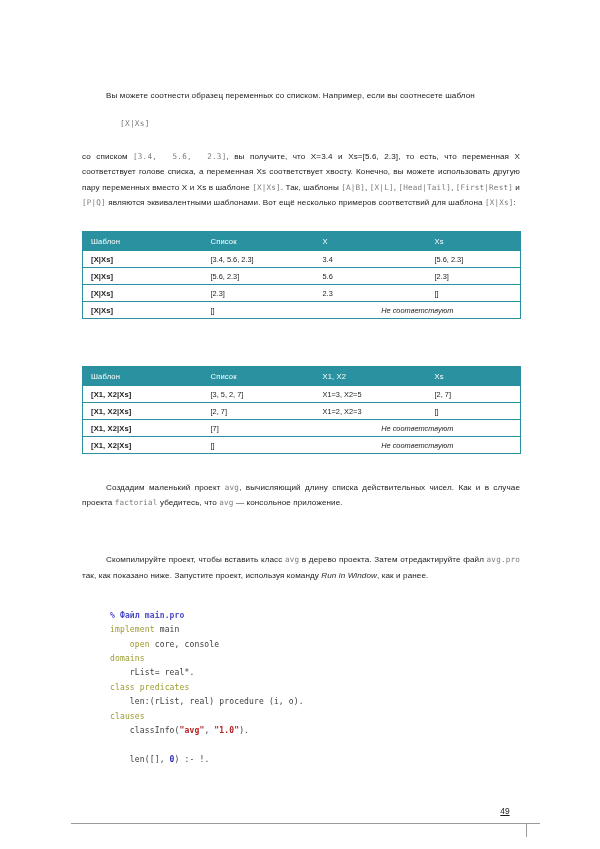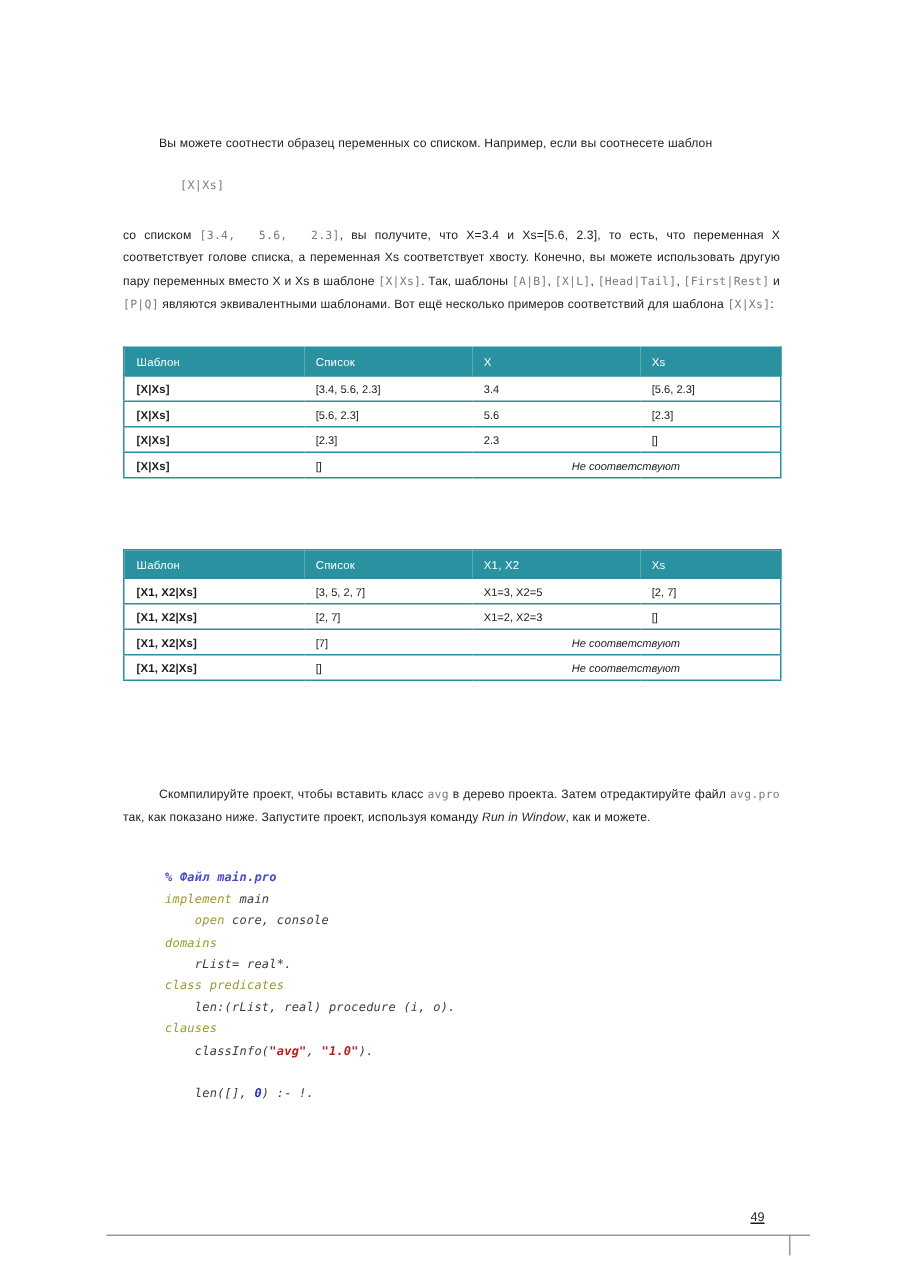--- a/index.html
+++ b/index.html
@@ -125,21 +125,20 @@
 
   
   pre.src {
     margin: 0;
     font-family: "DejaVu Sans Mono", "Liberation Mono", monospace;
     font-size: 8px;
     line-height: 14.4px;
     color: #3b3b3b;
     padding-left: 28px;
     letter-spacing: .15px;
-    font-style: italic;
   }
   pre.src .kw   { color: #9a9a2e; }
   pre.src .cmt  { color: #4b4bc8; font-weight: bold; }
   pre.src .str  { color: #b42020; font-weight: bold; }
   pre.src .num  { color: #2b2bbb; font-weight: bold; }
 
   
   .footer-rule {
     position: absolute;
     left: 71px;
@@ -270,27 +269,28 @@
         <tr>
           <td class="pat">[X1, X2|Xs]</td>
           <td>[]</td>
           <td class="nomatch" colspan="2">Не соответствуют</td>
         </tr>
       </tbody>
     </table>
 
     <div class="gap-xl"></div>
 
-
-    <div class="gap-lg"></div>
-
-
-    <div class="gap-lg"></div>
-
-    <p class="body-par"><span>Скомпилируйте проект, чтобы вставить класс </span><code class="inline">avg</code><span> в дерево проекта. Затем отредактируйте файл </span><code class="inline">avg.pro</code><span> так, как показано ниже. Запустите проект, используя команду </span><i class="itwords">Run in Window</i><span>, как и можете.</span></p>
+    <p class="body-par"><span>Создадим маленький проект </span><code class="inline">avg</code><span>, вычисляющий длину списка действительных чисел. Как и в случае проекта </span><code class="inline">factorial</code><span> убедитесь, что </span><code class="inline">avg</code><span> — консольное приложение.</span></p>
+
+    <div class="gap-lg"></div>
+
+
+    <div class="gap-lg"></div>
+
+    <p class="body-par"><span>Скомпилируйте проект, чтобы вставить класс </span><code class="inline">avg</code><span> в дерево проекта. Затем отредактируйте файл </span><code class="inline">avg.pro</code><span> так, как показано ниже. Запустите проект, используя команду </span><i class="itwords">Run in Window</i><span>, как и ранее.</span></p>
 
     <div class="gap-xl"></div>
 
     <pre class="src"><span class="cmt">% Файл main.pro</span>
 <span class="kw">implement</span><span> main</span>
 <span class="kw">    open</span><span> core, console</span>
 <span class="kw">domains</span>
 <span>    rList= real*.</span>
 <span class="kw">class predicates</span>
 <span>    len:(rList, real) procedure (i, o).</span>

